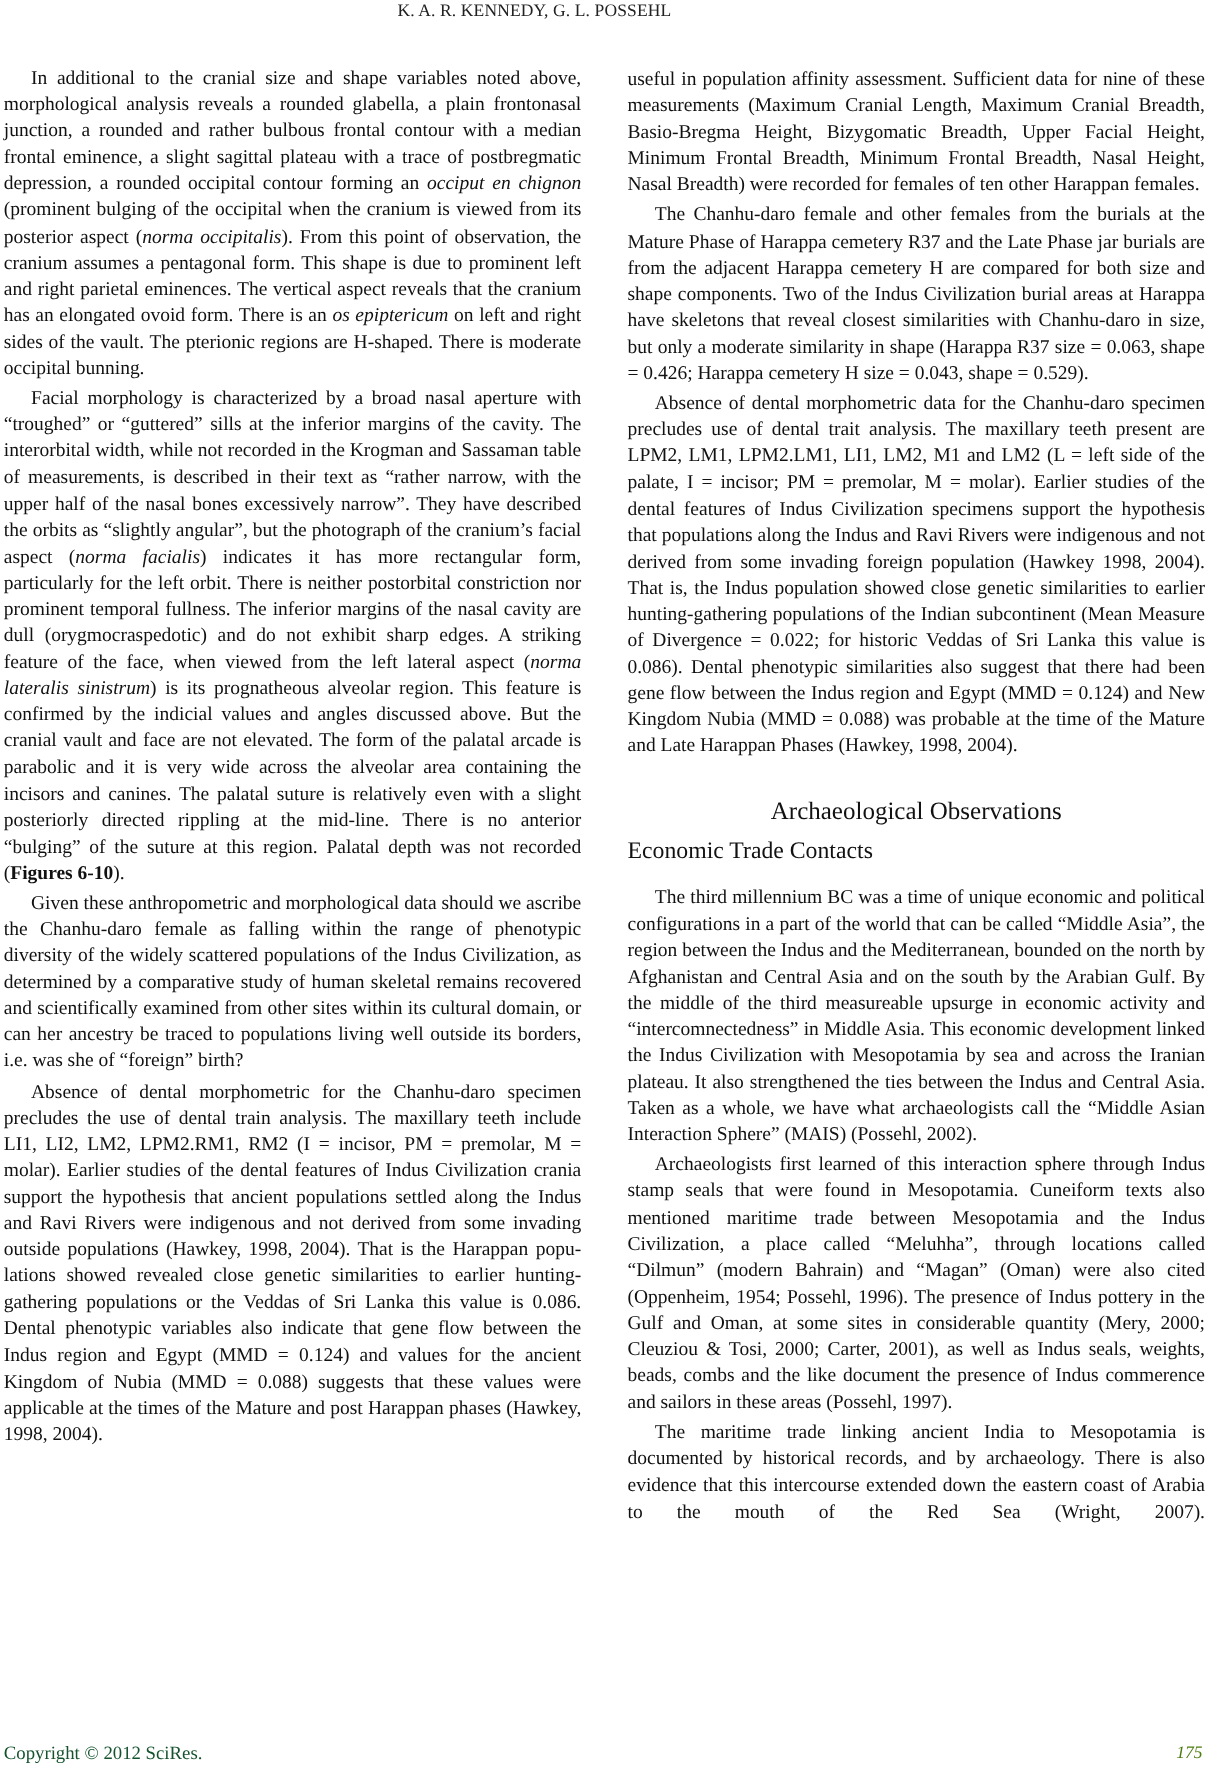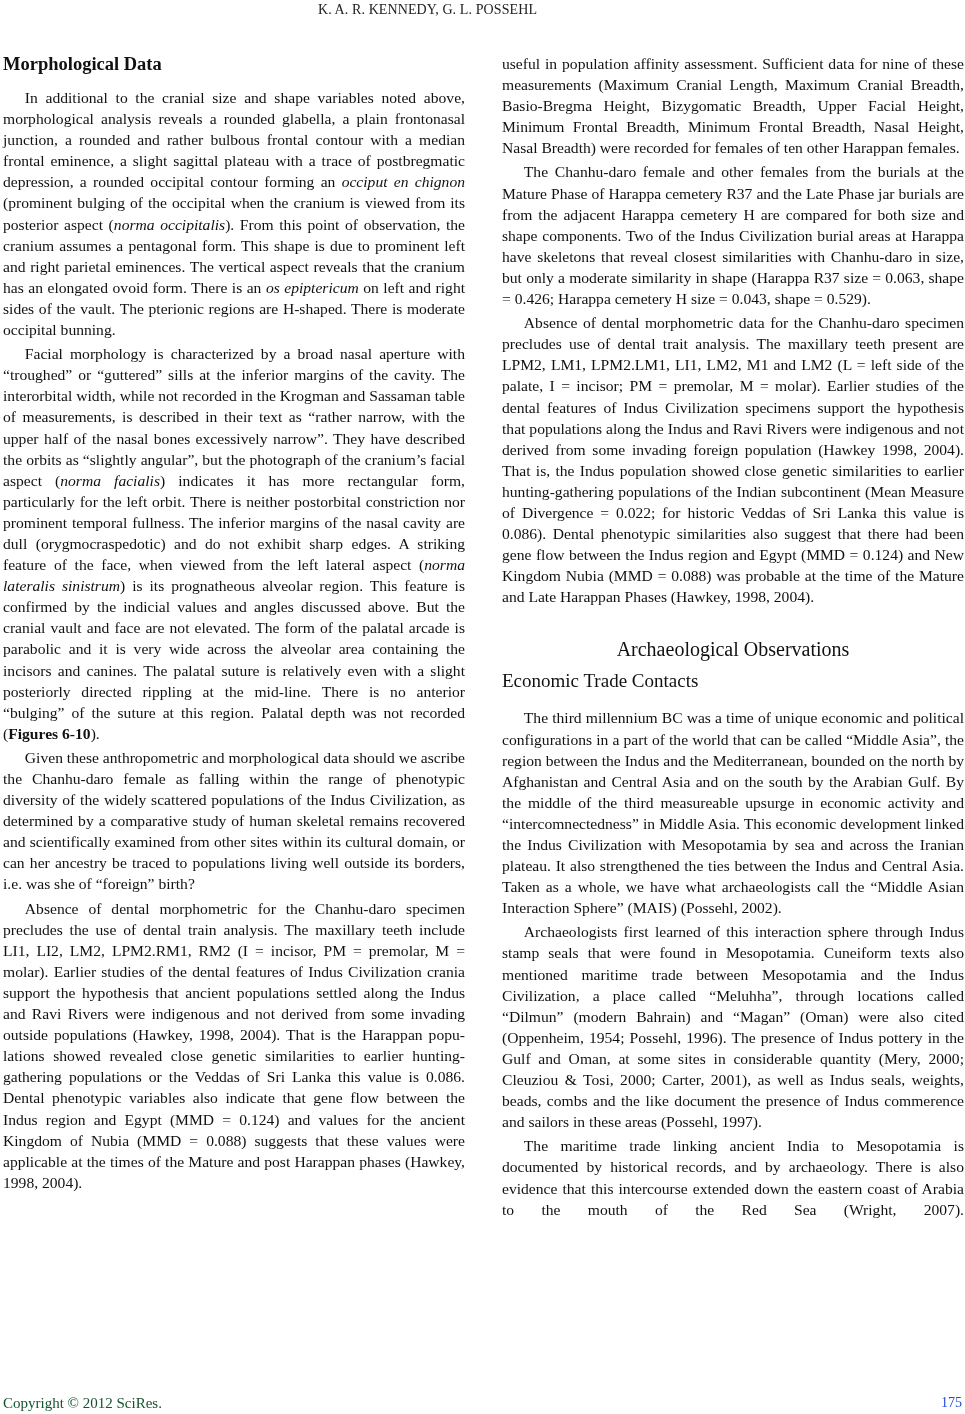--- a/index.html
+++ b/index.html
@@ -29,32 +29,31 @@
     h2.center-head {
       margin: 28px 0 5px 0; text-align: center; font-size: 20px; font-weight: normal; line-height: 28px;
     }
     h3.subsection {
       margin: 0 0 13px 0; font-size: 19px; font-weight: normal; line-height: 26px;
     }
     .footer-left {
       position: absolute; left: 3px; top: 1395px; font-size: 15px; color: #14532d;
     }
     .footer-right {
-      position: absolute; right: 3px; top: 1395px; font-size: 14px; color: #1d4ed8;
+      position: absolute; right: 3px; top: 1395px; font-size: 14px; color: #4d7c0f; font-style: italic;
     }
     i { font-style: italic; }
     b { font-weight: bold; }
   </style>
 </head>
 <body>
 
 <div class="running-head">K. A. R. KENNEDY, G. L. POSSEHL</div>
 
 <div class="col left">
-  <h2 class="section">Morphological Data</h2>
   <p><span>In additional to the cranial size and shape variables noted above, morphological analysis reveals a rounded glabella, a plain frontonasal junction, a rounded and rather bulbous frontal contour with a median frontal eminence, a slight sagittal plateau with a trace of postbregmatic depression, a rounded occipital contour forming an </span><i>occiput en chignon</i><span> (prominent bulging of the occipital when the cranium is viewed from its posterior aspect (</span><i>norma occipitalis</i><span>). From this point of observation, the cranium assumes a pentagonal form. This shape is due to prominent left and right parietal eminences. The vertical aspect reveals that the cranium has an elongated ovoid form. There is an </span><i>os epiptericum</i><span> on left and right sides of the vault. The pte­rionic regions are H-shaped. There is moderate occipital bun­ning.</span></p>
   <p><span>Facial morphology is characterized by a broad nasal aperture with “troughed” or “guttered” sills at the inferior margins of the cavity. The interorbital width, while not recorded in the Krog­man and Sassaman table of measurements, is described in their text as “rather narrow, with the upper half of the nasal bones excessively narrow”. They have described the orbits as “slightly angular”, but the photograph of the cranium’s facial aspect (</span><i>norma facialis</i><span>) indicates it has more rectangular form, particularly for the left orbit. There is neither postorbital con­striction nor prominent temporal fullness. The inferior margins of the nasal cavity are dull (orygmocraspedotic) and do not exhibit sharp edges. A striking feature of the face, when viewed from the left lateral aspect (</span><i>norma lateralis sinistrum</i><span>) is its prognatheous alveolar region. This feature is confirmed by the indicial values and angles discussed above. But the cranial vault and face are not elevated. The form of the palatal arcade is parabolic and it is very wide across the alveolar area containing the incisors and canines. The palatal suture is relatively even with a slight posteriorly directed rippling at the mid-line. There is no anterior “bulging” of the suture at this region. Palatal depth was not recorded (</span><b>Figures 6-10</b><span>).</span></p>
   <p>Given these anthropometric and morphological data should we ascribe the Chanhu-daro female as falling within the range of phenotypic diversity of the widely scattered populations of the Indus Civilization, as determined by a comparative study of human skeletal remains recovered and scientifically examined from other sites within its cultural domain, or can her ancestry be traced to populations living well outside its borders, i.e. was she of “foreign” birth?</p>
   <p>Absence of dental morphometric for the Chanhu-daro speci­men precludes the use of dental train analysis. The maxillary teeth include LI1, LI2, LM2, LPM2.RM1, RM2 (I = incisor, PM = premolar, M = molar). Earlier studies of the dental fea­tures of Indus Civilization crania support the hypothesis that ancient populations settled along the Indus and Ravi Rivers were indigenous and not derived from some invading outside populations (Hawkey, 1998, 2004). That is the Harappan popu­lations showed revealed close genetic similarities to earlier hunting-gathering populations or the Veddas of Sri Lanka this value is 0.086. Dental phenotypic variables also indicate that gene flow between the Indus region and Egypt (MMD = 0.124) and values for the ancient Kingdom of Nubia (MMD = 0.088) suggests that these values were applicable at the times of the Mature and post Harappan phases (Hawkey, 1998, 2004).</p>
 </div>
 
 <div class="col right">
   <p style="text-indent:0;">useful in population affinity assessment. Sufficient data for nine of these measurements (Maximum Cranial Length, Maximum Cranial Breadth, Basio-Bregma Height, Bizygomatic Breadth, Upper Facial Height, Minimum Frontal Breadth, Minimum Frontal Breadth, Nasal Height, Nasal Breadth) were recorded for females of ten other Harappan females.</p>
   <p>The Chanhu-daro female and other females from the burials at the Mature Phase of Harappa cemetery R37 and the Late Phase jar burials are from the adjacent Harappa cemetery H are compared for both size and shape components. Two of the In­dus Civilization burial areas at Harappa have skeletons that reveal closest similarities with Chanhu-daro in size, but only a moderate similarity in shape (Harappa R37 size = 0.063, shape = 0.426; Harappa cemetery H size = 0.043, shape = 0.529).</p>
   <p>Absence of dental morphometric data for the Chanhu-daro specimen precludes use of dental trait analysis. The maxillary teeth present are LPM2, LM1, LPM2.LM1, LI1, LM2, M1 and LM2 (L = left side of the palate, I = incisor; PM = premolar, M = molar). Earlier studies of the dental features of Indus Civili­zation specimens support the hypothesis that populations along the Indus and Ravi Rivers were indigenous and not derived from some invading foreign population (Hawkey 1998, 2004). That is, the Indus population showed close genetic similarities to earlier hunting-gathering populations of the Indian subconti­nent (Mean Measure of Divergence = 0.022; for historic Ved­das of Sri Lanka this value is 0.086). Dental phenotypic simi­larities also suggest that there had been gene flow between the Indus region and Egypt (MMD = 0.124) and New Kingdom Nubia (MMD = 0.088) was probable at the time of the Mature and Late Harappan Phases (Hawkey, 1998, 2004).</p>

